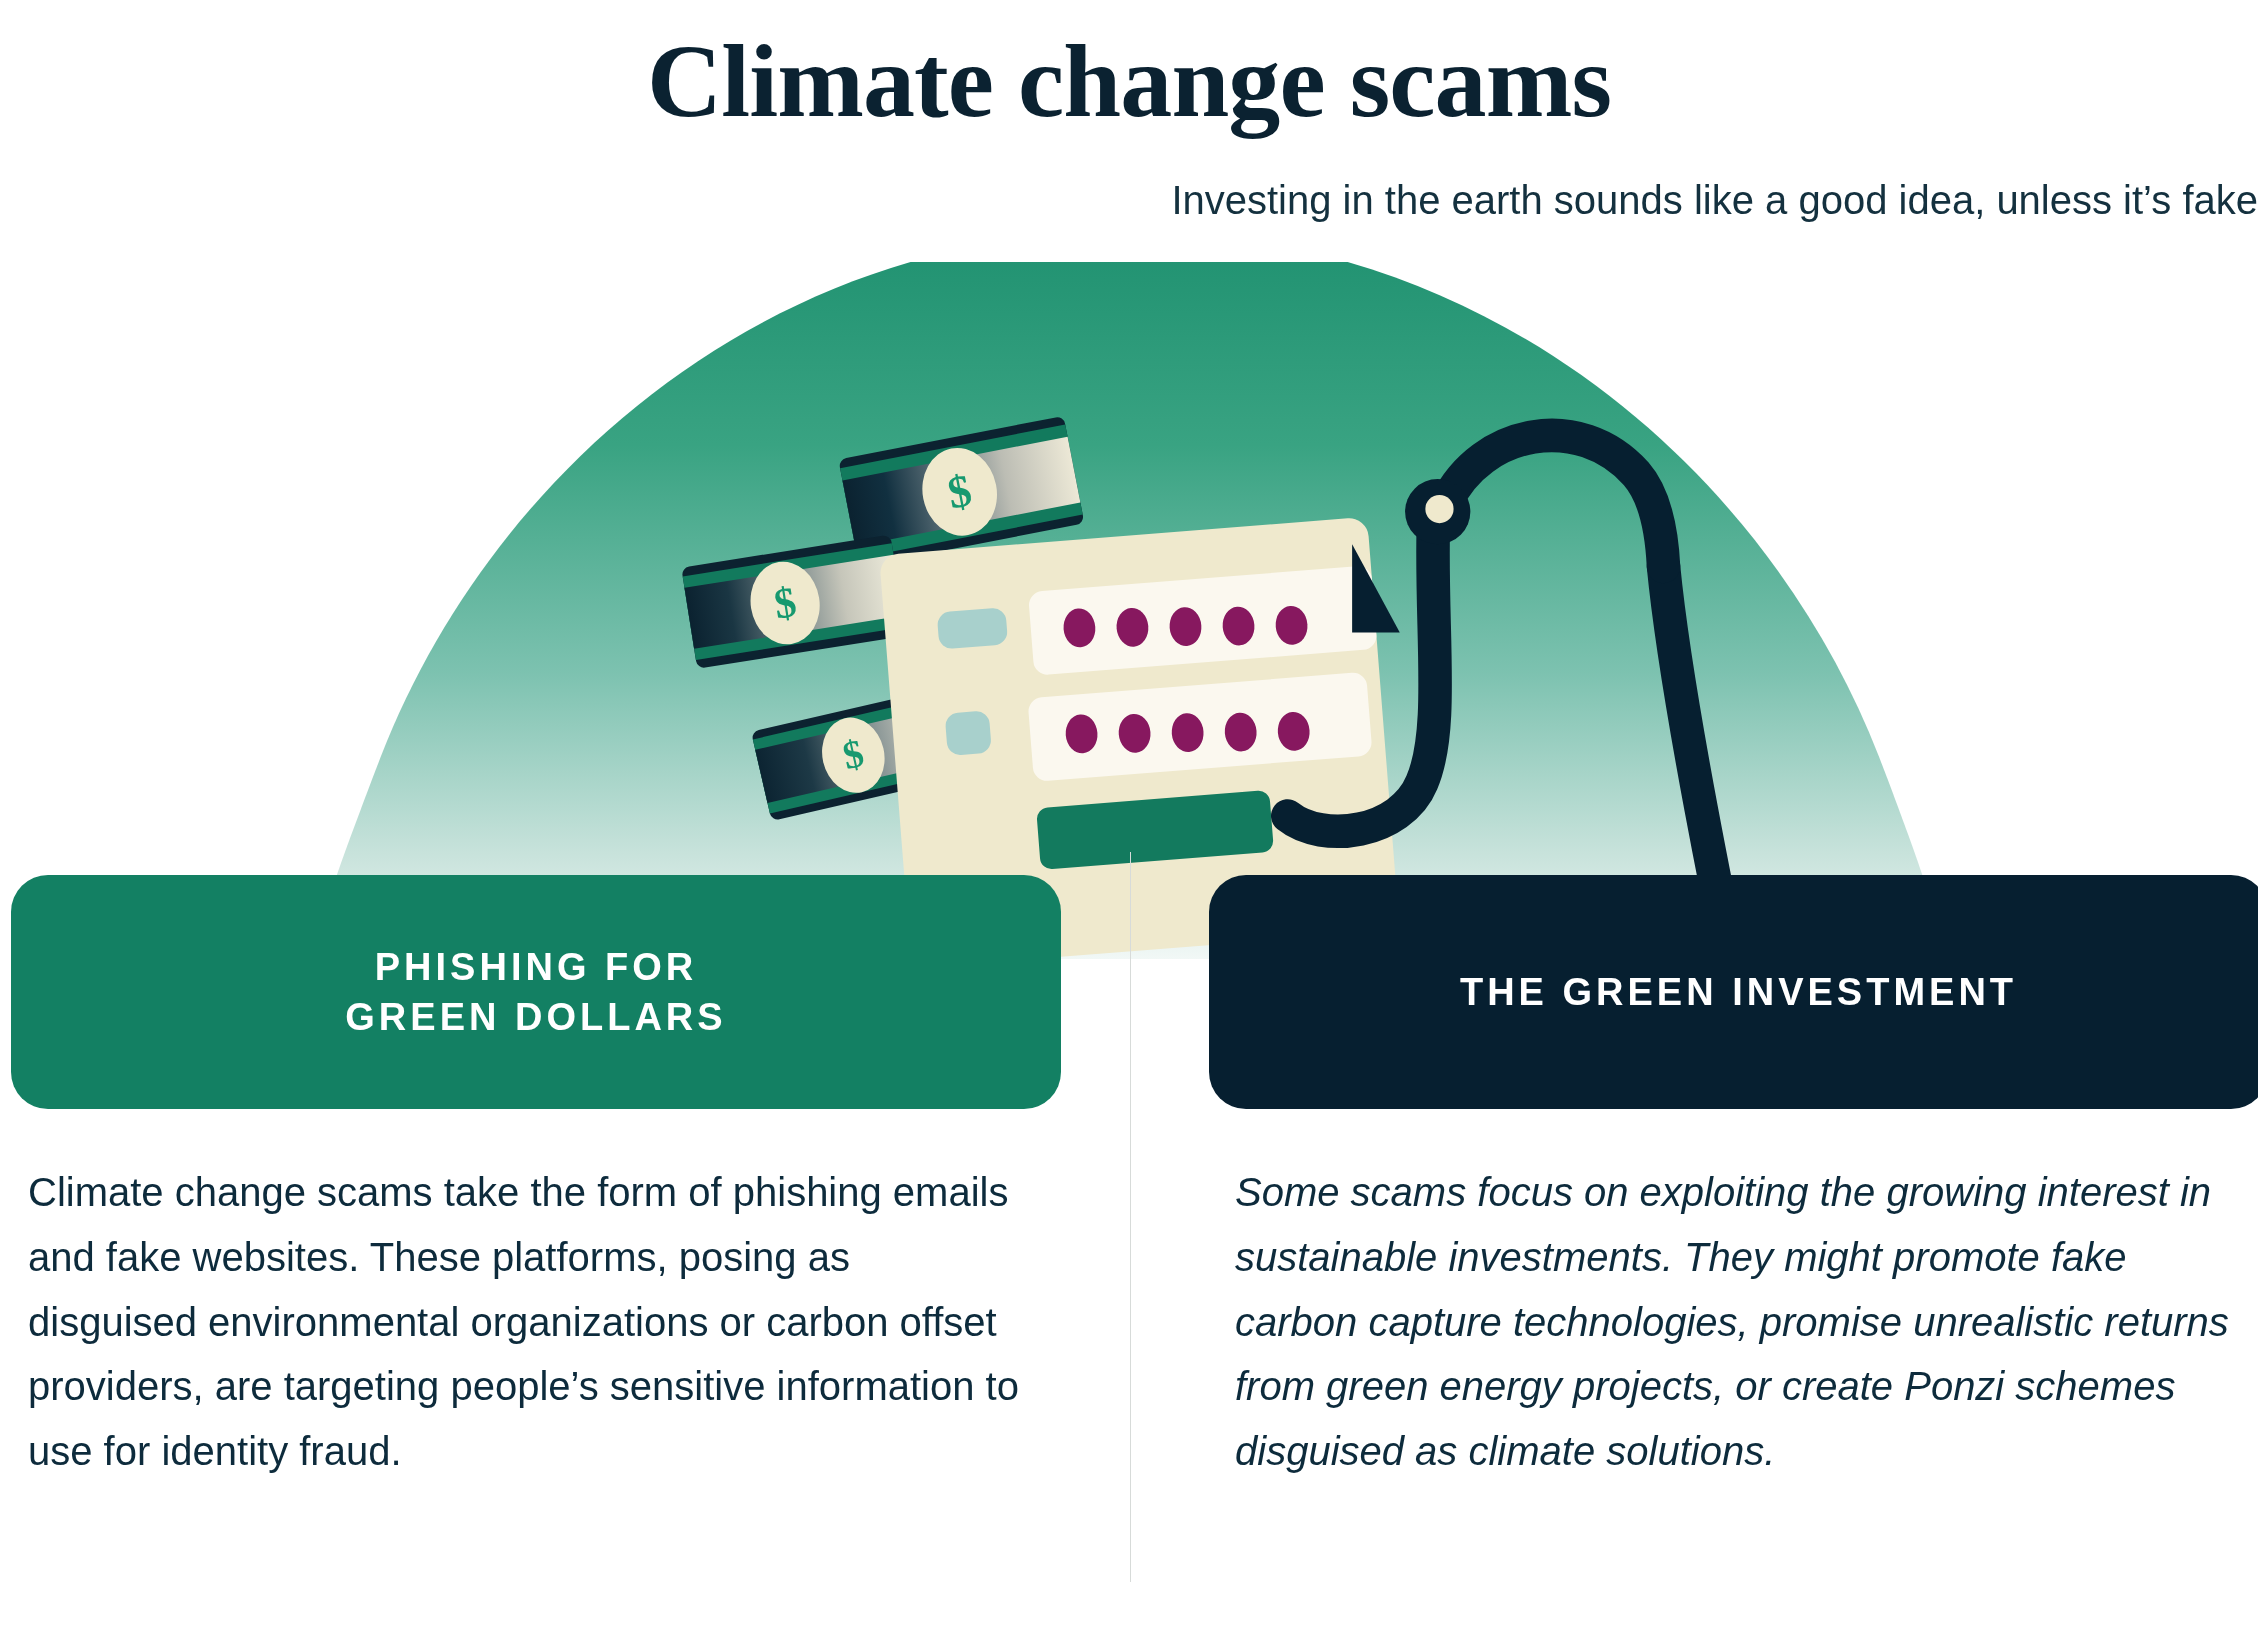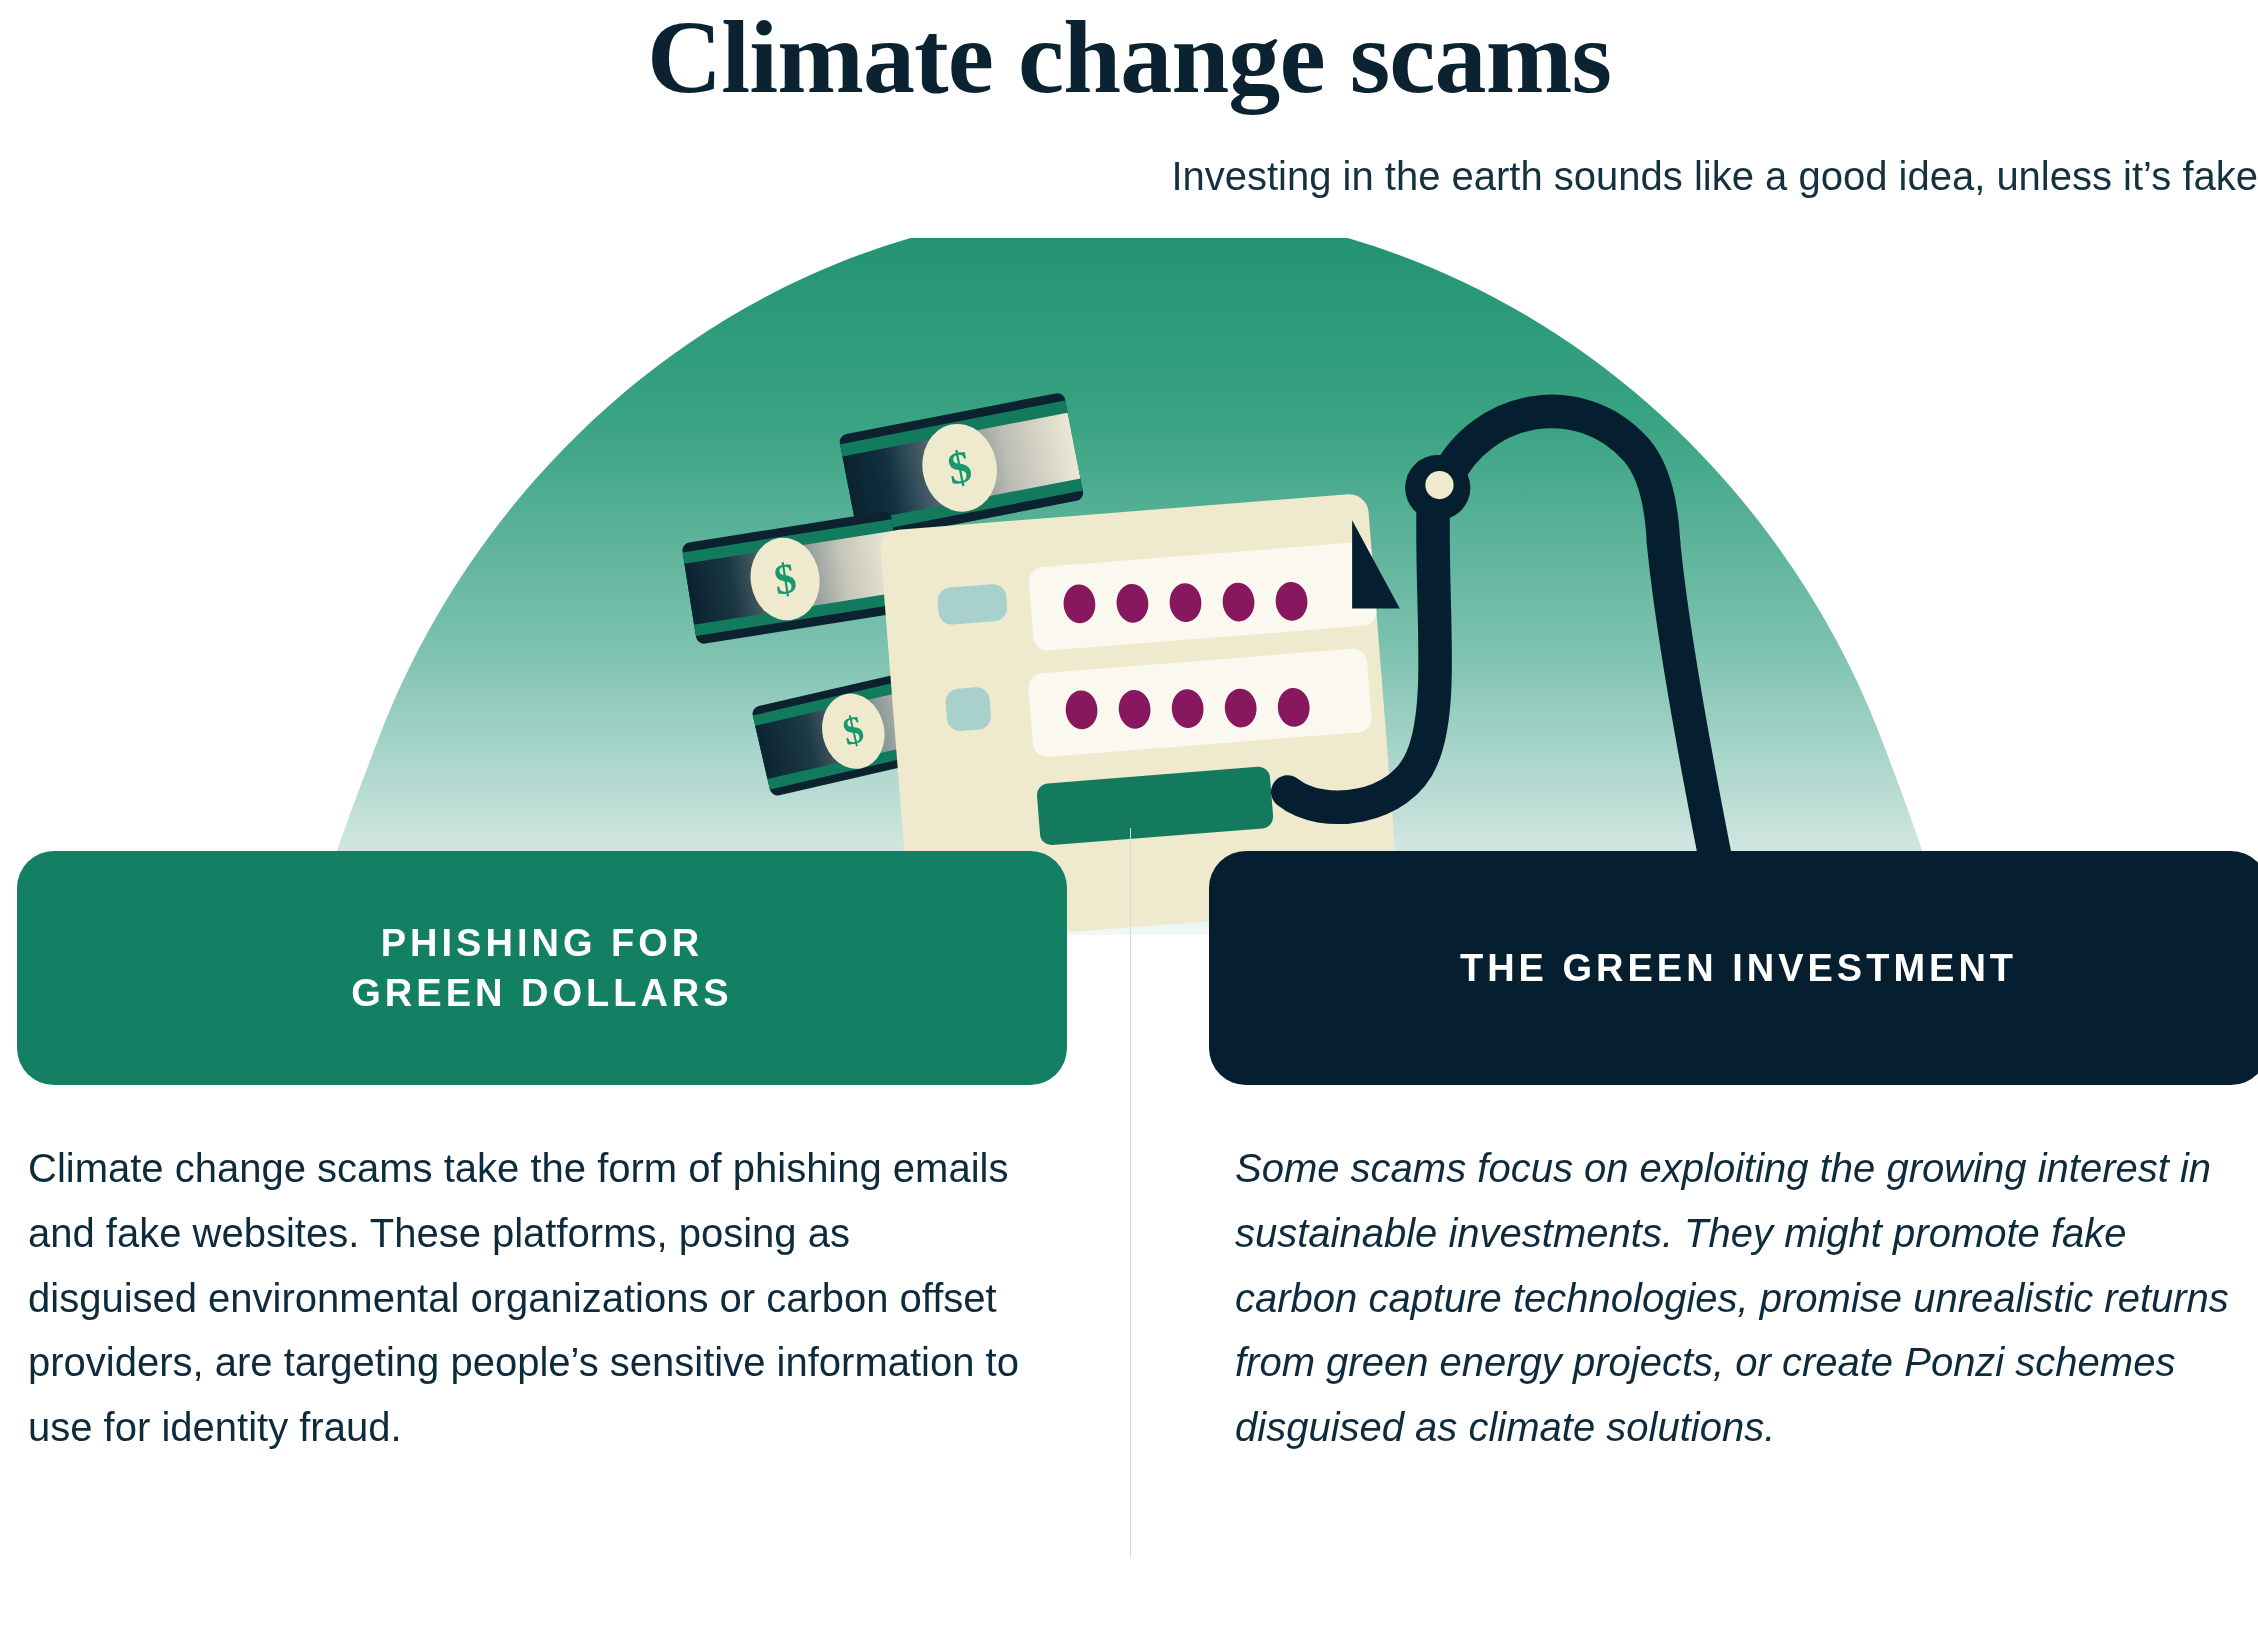--- a/index.html
+++ b/index.html
@@ -2,21 +2,21 @@
 <html style="font-size:14px"><head>
 <meta charset="utf-8">
 <style>
   * { margin:0; padding:0; box-sizing:border-box; }
   html, body {
     width:2258px; height:1641px;
     background:#ffffff;
     font-family:"Liberation Sans", sans-serif;
     overflow:hidden;
   }
-  .page { position:relative; width:2258px; height:1224px; background:#fff; }
+  .page { position:relative; width:2258px; height:1224px; background:#fff;margin-top:24px; }
 
   
   .title {
     position:absolute; left:0; top:5.3px; width:2258px;
     text-align:center;
     font-family:"Liberation Serif", serif;
     font-weight:700;
     font-size:104px;
     line-height:1.0;
     letter-spacing:-0.9px;
@@ -35,21 +35,21 @@
   .illus svg { display:block; }
 
   
   .card {
     position:absolute;
     border-radius:37px;
     display:flex; align-items:center; justify-content:center;
     text-align:center;
   }
   .card-green {
-    left:17px; top:851px; width:1050px; height:234px;
+    left:11px; top:851px; width:1050px; height:234px;
     background:#138063;
   }
   .card-dark {
     left:1209px; top:851px; width:1059px; height:234px;
     background:#061f30;
   }
   .card-label {
     color:#ffffff;
     font-size:38px;
     font-weight:700;

